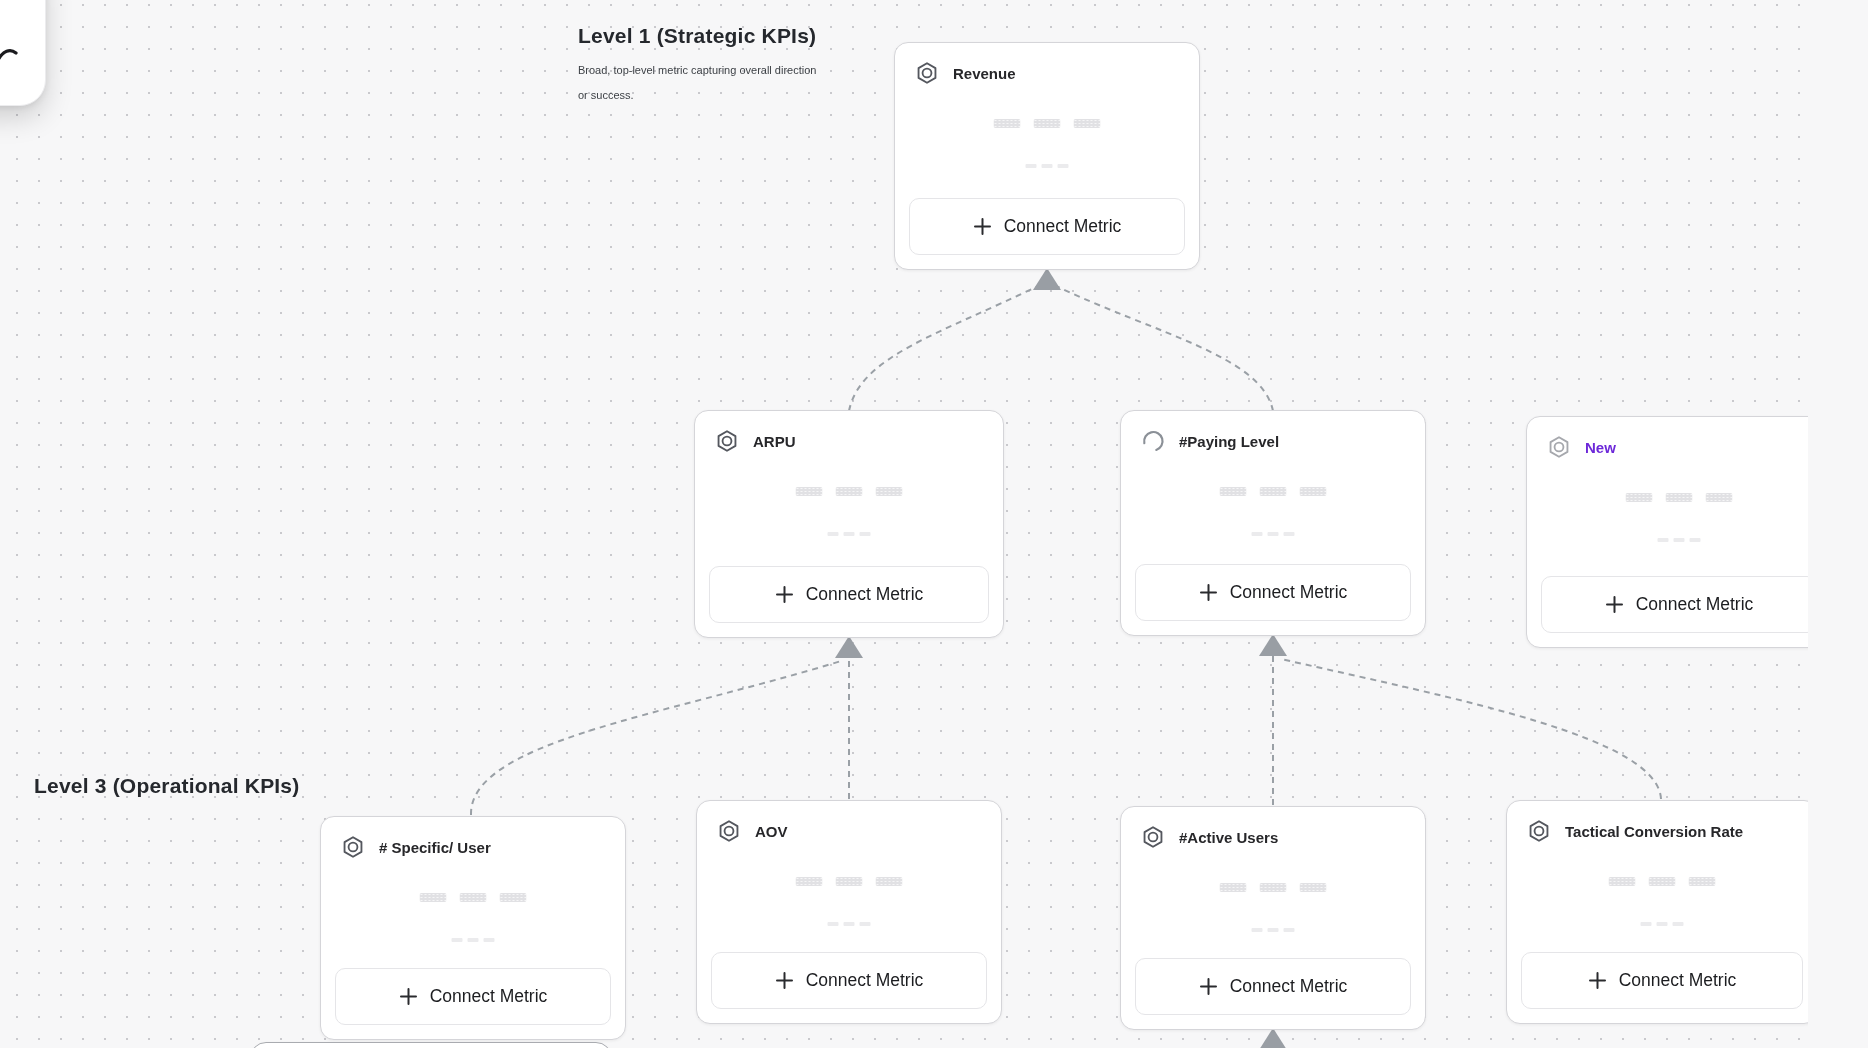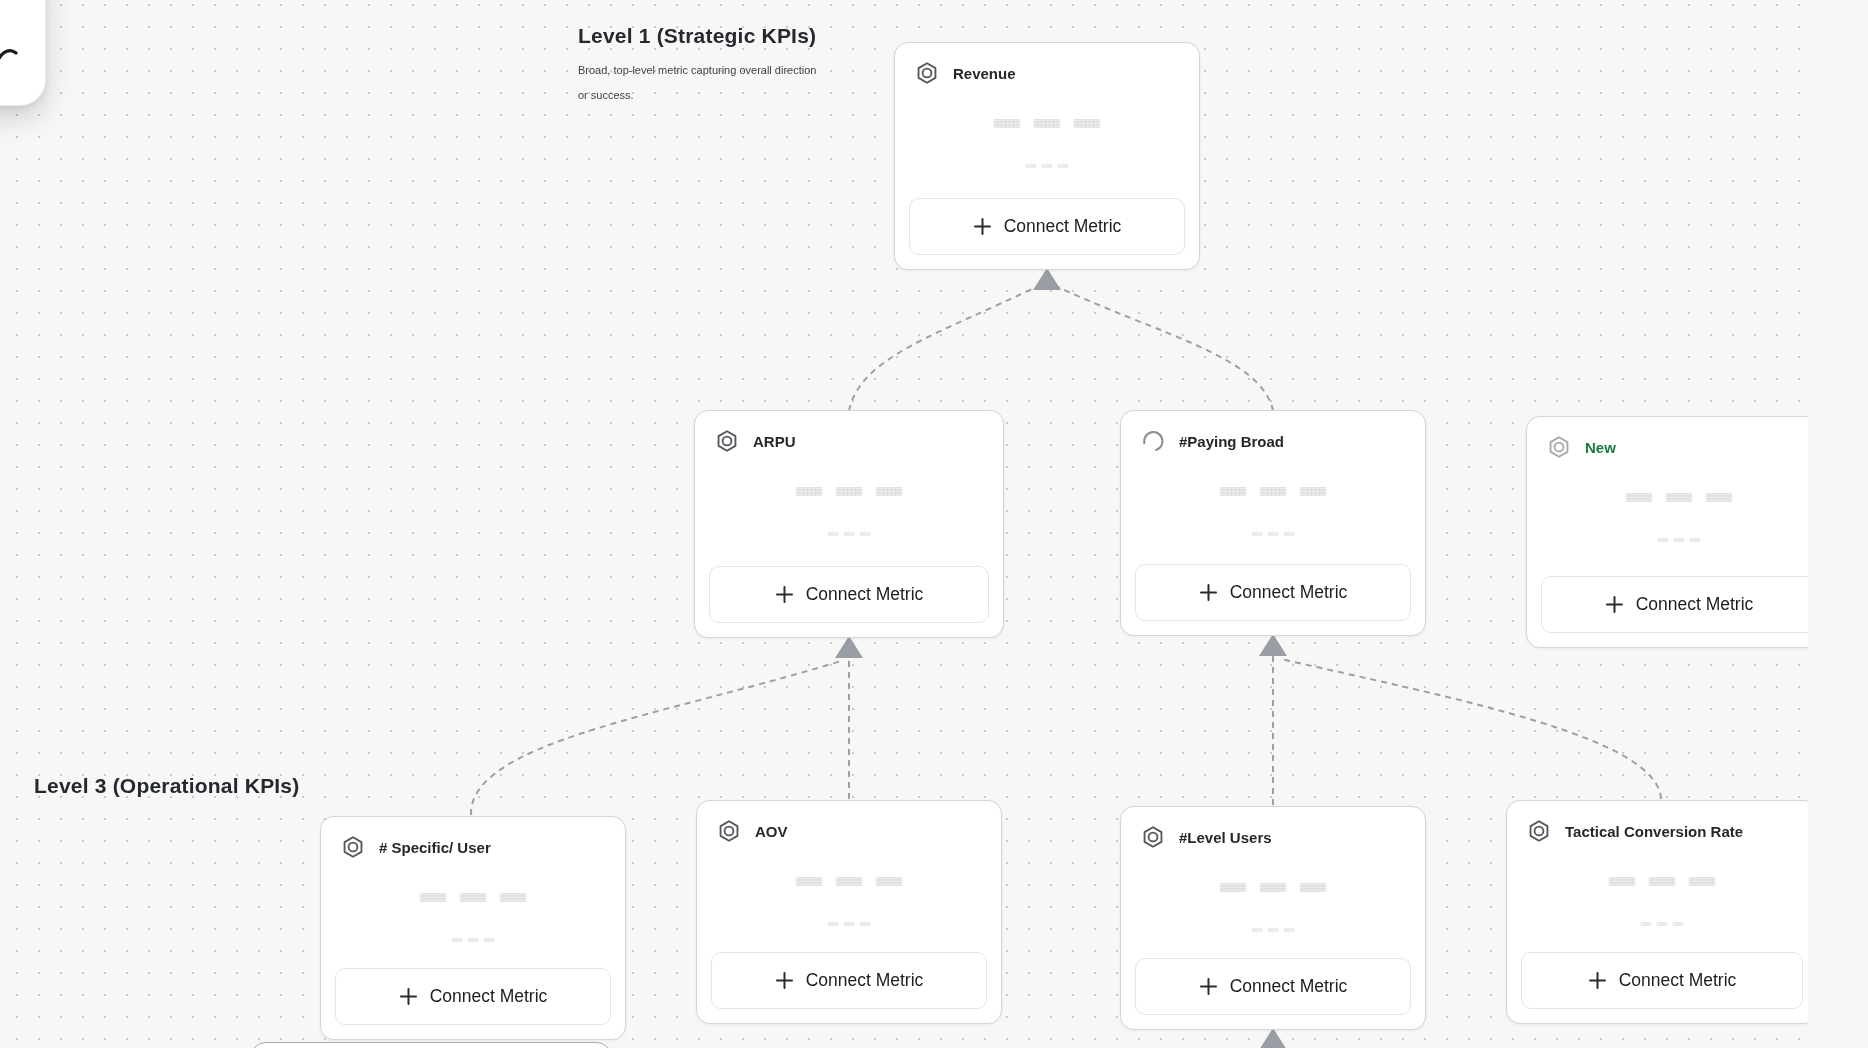--- a/index.html
+++ b/index.html
@@ -40,21 +40,21 @@
   
   .card{
     position:absolute;z-index:2;background:#ffffff;
     border:1px solid #d5d5d9;border-radius:14px;
     box-shadow:0 1px 3px rgba(0,0,0,.06);
   }
   .card-header{
     position:absolute;left:19px;top:17px;display:flex;align-items:center;gap:13px;
   }
   .card-title{font-size:15px;font-weight:600;color:#27272a;white-space:nowrap;}
-  .card.placeholder .card-title{color:#15803d;}
+  .card.placeholder .card-title{color:#6d28d9;}
   .icon{display:inline-flex;line-height:0;}
   .icon svg{stroke:#54575e;}
   .card.placeholder .icon svg{stroke:#a6a8ad;}
   .icon-spinner svg{stroke:#8b9097;}
 
   .skeleton{position:absolute;left:0;right:0;top:0;height:100%;pointer-events:none;}
   .sk-bars{
     position:absolute;top:76px;left:50%;transform:translateX(-50%);
     display:flex;gap:13px;
   }
@@ -180,21 +180,21 @@
     </button>
   </div>
 
   <div class="card" style="left:1120px;top:410px;width:306px;height:226px">
     <div class="card-header">
       <span class="icon icon-spinner">
         <svg width="26" height="26" viewBox="0 0 24 24" fill="none" stroke-width="2" stroke-linecap="round">
             <path d="M4,14 A 8.5,8.5 0 1 1 15,20.3"></path>
           </svg>
       </span>
-      <span class="card-title">#Paying Broad</span>
+      <span class="card-title">#Paying Level</span>
     </div>
     <div class="skeleton">
       <div class="sk-bars">
           <div class="sk-bar"></div>
           <div class="sk-bar"></div>
           <div class="sk-bar"></div>
         </div>
       <div class="sk-dashes">
           <div class="sk-dash"></div>
           <div class="sk-dash"></div>
@@ -300,21 +300,21 @@
   </div>
 
   <div class="card" style="left:1120px;top:806px;width:306px;height:224px">
     <div class="card-header">
       <span class="icon">
         <svg width="26" height="26" viewBox="0 0 24 24" fill="none" stroke-width="1.7" stroke-linejoin="round">
             <path d="M12 3 L19.8 7.5 L19.8 16.5 L12 21 L4.2 16.5 L4.2 7.5 Z"></path>
             <circle cx="12" cy="12" r="4.1"></circle>
           </svg>
       </span>
-      <span class="card-title">#Level Users</span>
+      <span class="card-title">#Active Users</span>
     </div>
     <div class="skeleton">
       <div class="sk-bars">
           <div class="sk-bar"></div>
           <div class="sk-bar"></div>
           <div class="sk-bar"></div>
         </div>
       <div class="sk-dashes">
           <div class="sk-dash"></div>
           <div class="sk-dash"></div>

